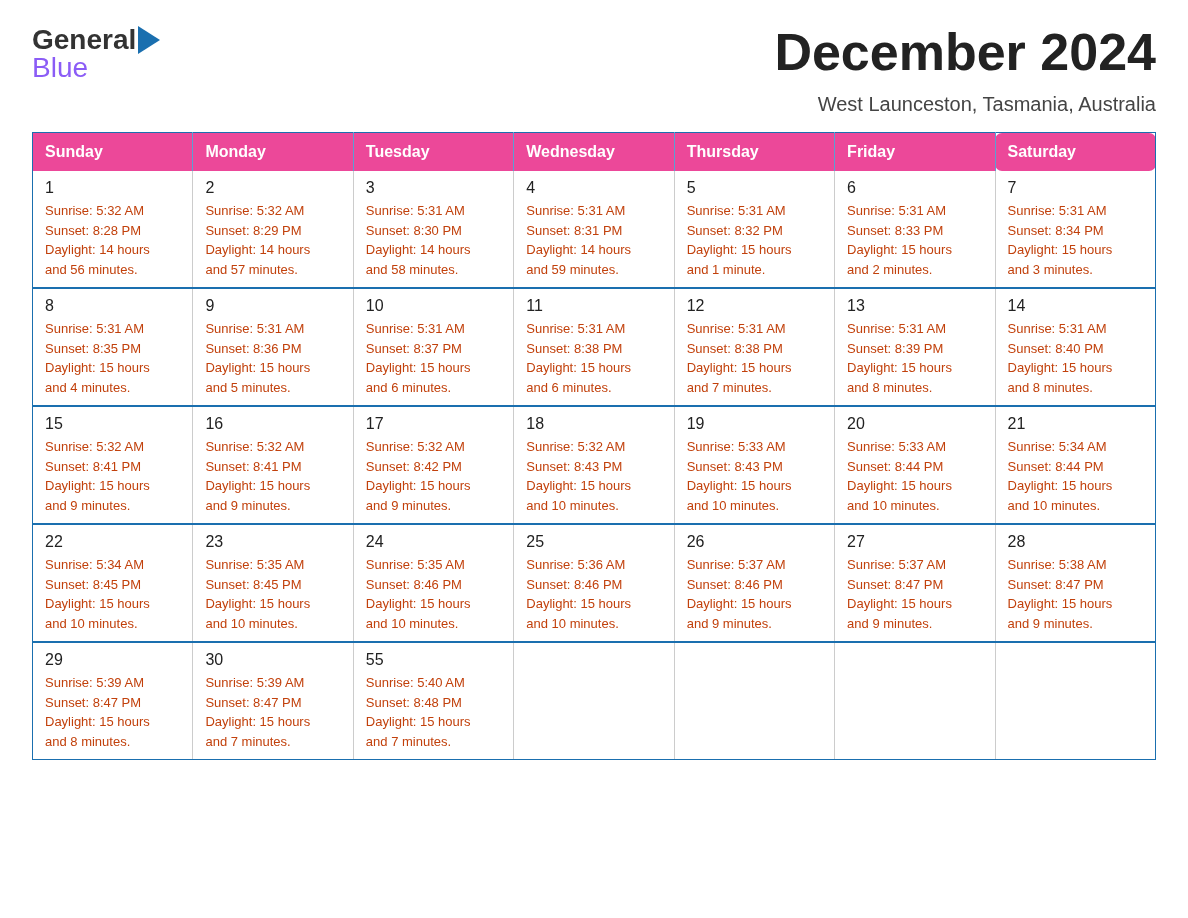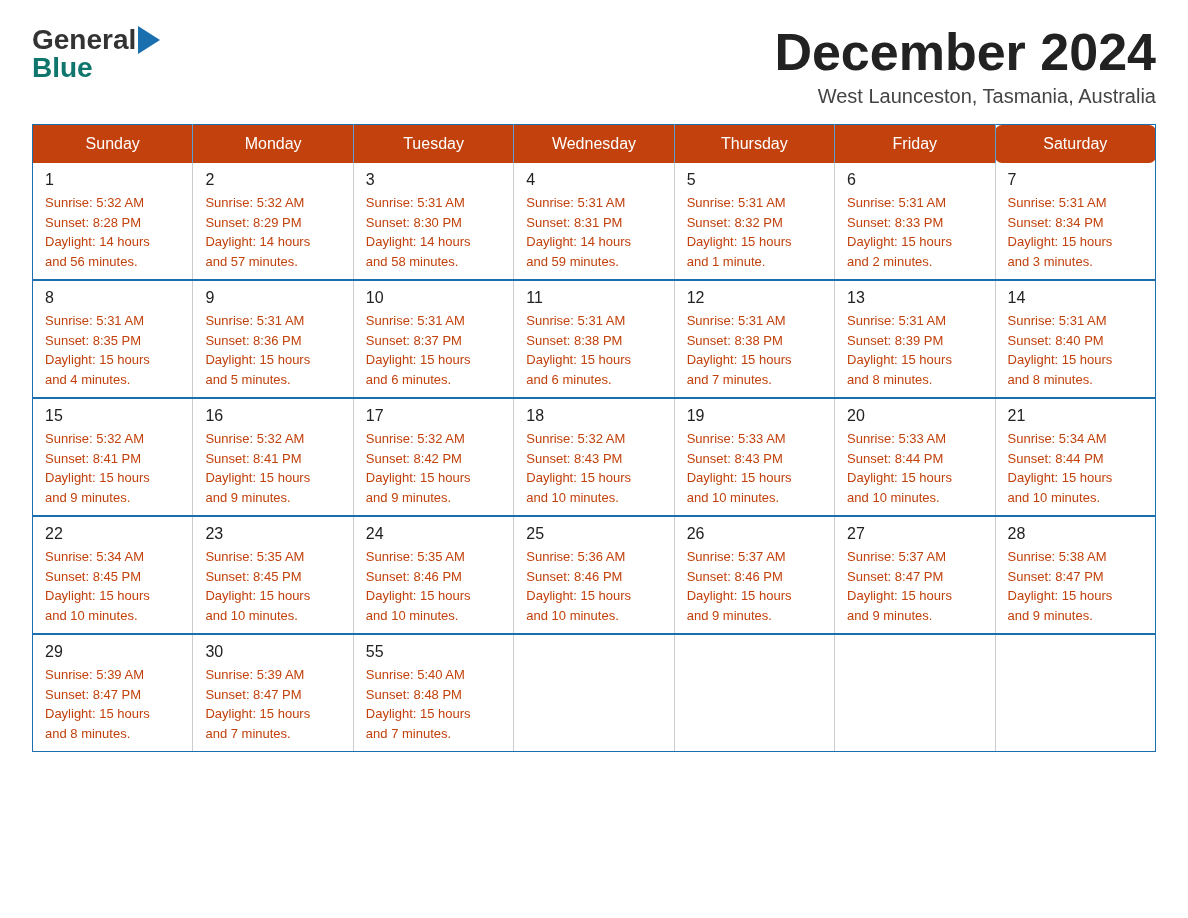--- a/index.html
+++ b/index.html
@@ -25,50 +25,50 @@
       display: flex;
       align-items: center;
     }
     .logo-general {
       font-size: 28px;
       font-weight: bold;
       color: #333;
     }
     .logo-blue {
       font-size: 28px;
-      font-weight: bold;
-      color: #0f766e;
+      font-weight: normal;
+      color: #8b5cf6;
       text-align: center;
     }
     .title-section {
       text-align: right;
     }
     .month-title {
       font-size: 52px;
       font-weight: bold;
       color: #222;
       line-height: 1.1;
     }
     .location-title {
       font-size: 20px;
       color: #444;
-      margin-top: 4px;
+      margin-top: 12px;
     }
     .calendar {
       width: 100%;
       border-collapse: collapse;
       border: 1px solid #1a6faf;
     }
     .calendar th {
-      background-color: #c2410c;
+      background-color: #ec4899;
       color: #fff;
       padding: 10px 12px;
-      text-align: center;
+      text-align: left;
       font-size: 16px;
-      font-weight: normal;
+      font-weight: bold;
       border-right: 1px solid #5a9fd4;
     }
     .calendar th:last-child {
       border-right: none;
       border-radius: 7px;
     }
     .calendar td {
       vertical-align: top;
       padding: 8px 12px;
       border-right: 1px solid #ccc;

